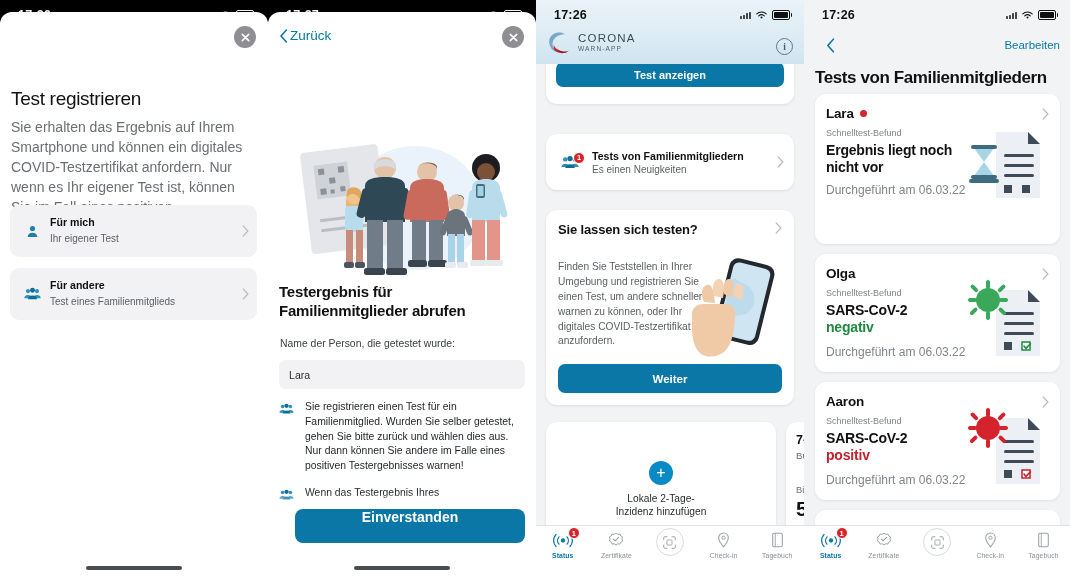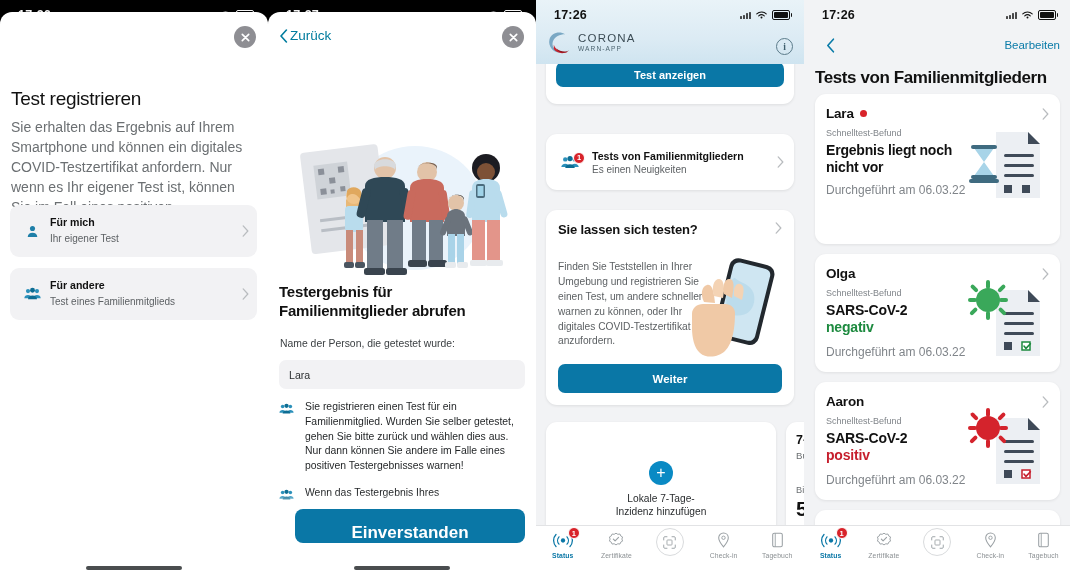--- a/index.html
+++ b/index.html
@@ -69,21 +69,21 @@
   .namefield{position:absolute;left:11px;right:11px;top:348px;height:29px;background:#f2f2f4;
     border-radius:7px;display:flex;align-items:center;padding:0 10px;box-sizing:border-box;
     font-size:10.6px;color:#2c2f31;}
   .bullets{position:absolute;left:11px;right:11px;top:388px;bottom:62px;overflow:hidden;}
   .bullet{display:flex;gap:8px;margin-bottom:12px;}
   .bullet .bi{flex:0 0 18px;padding-top:1px;}
   .bullet .bt{font-size:10.4px;color:#1f2224;line-height:1.42;}
   .fadeout{position:absolute;left:0;right:0;bottom:58px;height:26px;
     background:linear-gradient(to bottom,rgba(255,255,255,0),#fff 78%);}
   .cta{position:absolute;left:27px;right:11px;height:34px;border-radius:8px;background:#0a77a6;
-    color:#fff;font-size:17px;font-weight:700;display:flex;align-items:flex-end;justify-content:center;}
+    color:#fff;font-size:14px;font-weight:700;display:flex;align-items:flex-start;justify-content:center;}
   .p2 .cta{bottom:34px;}
 
   
   .p3{background:#f2f3f5;}
   .p3-header{position:absolute;left:0;right:0;top:0;height:64px;
     background:linear-gradient(180deg,#e9f3f8 0%,#dcebf4 60%,#cfe4f0 100%);
     z-index:5;}
   .cwa-logo{position:absolute;left:10px;top:30px;display:flex;align-items:center;gap:6px;}
   .cwa-mark{width:26px;height:26px;}
   .cwa-words{line-height:1;}
@@ -471,21 +471,21 @@
         </div>
         <div class="btn-blue">
           <span>Weiter</span>
         </div>
       </div>
 
       <div class="c-inz">
         <div class="c-inz-in">
           <div class="plus">+</div>
           <div class="inz-lbl">
-            <span>Lokale 7-Tage-</span><br>
+            <span>Lokale 2-Tage-</span><br>
             <span>Inzidenz hinzufügen</span>
           </div>
         </div>
       </div>
 
       <div class="c-inz2">
         <div class="inz2-t">7-Ta</div>
         <div class="inz2-s">Bunde</div>
         <div class="inz2-d">Bis 05.</div>
         <div class="inz2-n">528</div>

